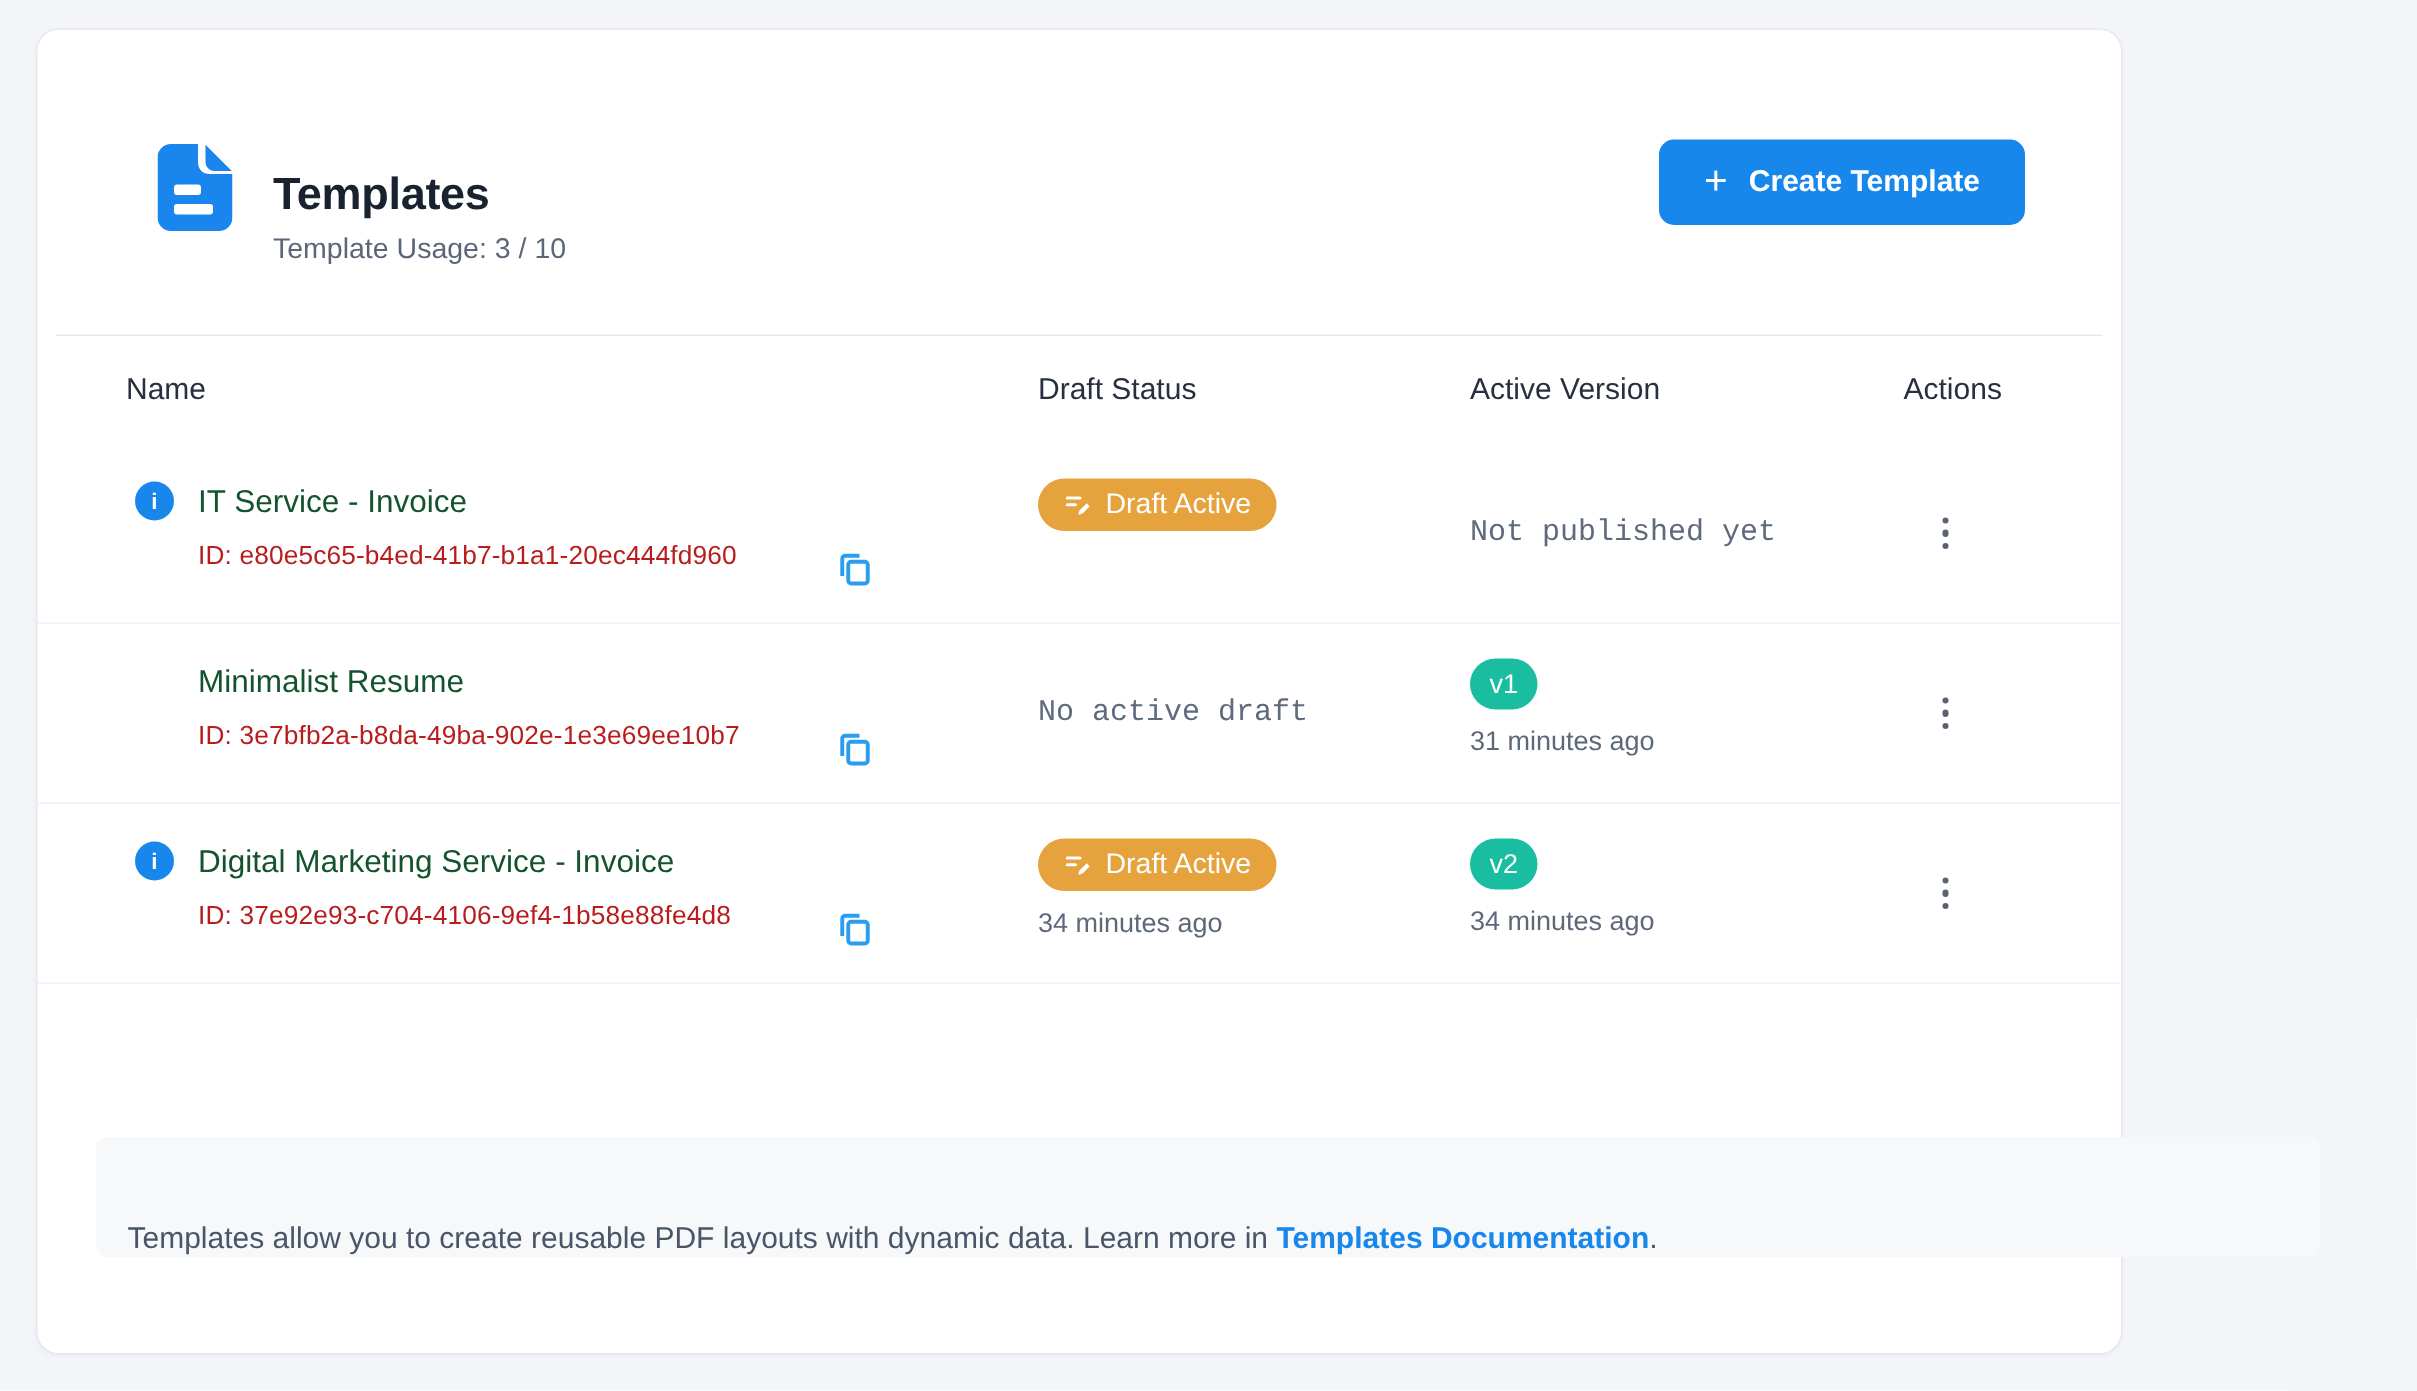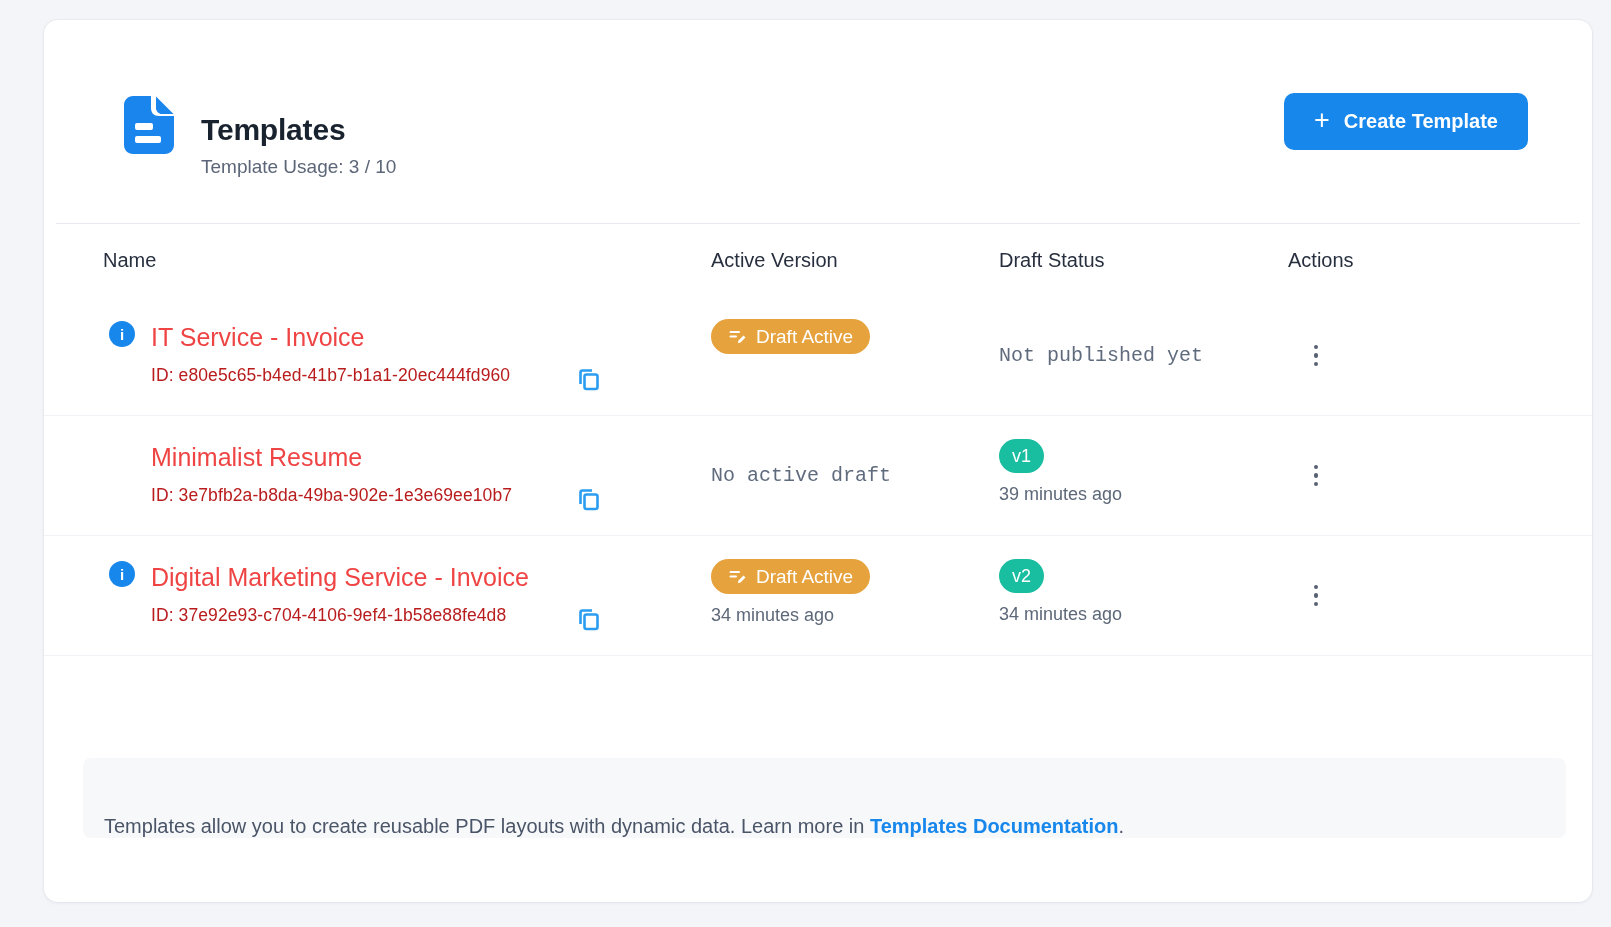--- a/index.html
+++ b/index.html
@@ -5,24 +5,23 @@
   * { margin: 0; padding: 0; box-sizing: border-box; }
   html, body { width: 1611px; height: 927px; }
   body {
     font-family: "Liberation Sans", sans-serif;
     background: var(--page_bg, #f3f5f9);
     position: relative;
     overflow: hidden;
   }
   .card {
     position: absolute; left: 25px; top: 20px;
-    width: 1548px; height: 882px;
+    width: 1389px; height: 882px;
     background: #ffffff; border-radius: 14px;
     box-shadow: 0 1px 4px rgba(20,30,60,.06), 0 0 0 1px rgba(20,30,60,.03);
-    margin-left: 19px;
   }
   
   .card-header { position: absolute; top: 0; left: 0; right: 0; height: 203px; }
   .doc-icon { position: absolute; left: 80px; top: 76px; width: 50px; height: 58px; }
   .title-block { position: absolute; left: 157px; top: 93px; }
   .page-title { font-size: 30px; font-weight: 700; color: #19222f; letter-spacing: -0.2px; }
   .page-subtitle { margin-top: 9px; font-size: 19px; color: #5c6678; }
   .create-btn {
     position: absolute; right: 64px; top: 73px; height: 57px;
     display: inline-flex; align-items: center; gap: 14px;
@@ -45,21 +44,21 @@
   .trow { height: 120px; border-bottom: 1px solid #f1f2f5; position: relative; }
   .trow:last-child { border-bottom: 1px solid #f1f2f5; }
   .cell { position: relative; }
   .cell-name { padding-top: 27px; }
   .info-badge {
     position: absolute; left: 6px; top: 25px; width: 26px; height: 26px;
     border-radius: 50%; background: var(--accent, #1787ec);
     color: #fff; display: flex; align-items: center; justify-content: center;
     font-size: 15px; font-weight: 700; font-style: normal;
   }
-  .tpl-name { margin-left: 48px; font-size: 25px; color: #ef4444; }
+  .tpl-name { margin-left: 48px; font-size: 21px; color: #14532d; }
   .tpl-id { margin-left: 48px; margin-top: 13px; font-size: 17.5px; color: #b91c1c; letter-spacing: 0.1px; }
   .copy-btn {
     position: absolute; left: 472px; top: 68px; width: 30px; height: 30px;
     background: transparent; border: none; cursor: pointer; padding: 0;
   }
   .pill {
     display: inline-flex; align-items: center; gap: 9px;
     height: 35px; padding: 0 17px; border-radius: 18px;
     color: #ffffff; font-size: 19px; white-space: nowrap; justify-content: center;
   }
@@ -105,22 +104,22 @@
     <button class="create-btn">
       <span class="plus-glyph">+</span>
       <span>Create Template</span>
     </button>
   </div>
   <div class="divider"></div>
 
   <div class="tbl">
     <div class="grid-cols thead">
       <div class="th">Name</div>
+      <div class="th">Draft Status</div>
       <div class="th">Active Version</div>
-      <div class="th">Draft Status</div>
       <div class="th">Actions</div>
     </div>
 
     <div class="grid-cols trow">
       <div class="cell cell-name">
         <i class="info-badge">i</i>
         <div class="tpl-name">IT Service - Invoice</div>
         <div class="tpl-id">ID: e80e5c65-b4ed-41b7-b1a1-20ec444fd960</div>
         <button class="copy-btn">
           <svg width="27" height="27" viewBox="0 0 27 27" fill="none" stroke="#2a9df0" stroke-width="2.6">
@@ -162,21 +161,21 @@
             <path d="M5.5 18 V6.5 C5.5 5.4 6.4 4.5 7.5 4.5 H17"></path>
             <rect x="9.5" y="8.5" width="13" height="14.5" rx="2"></rect>
           </svg>
         </button>
       </div>
       <div class="cell cell-centered">
         <span class="muted-line">No active draft</span>
       </div>
       <div class="cell">
         <span class="pill pill-version">v1</span>
-        <span class="time-label">39 minutes ago</span>
+        <span class="time-label">31 minutes ago</span>
       </div>
       <div class="cell cell-centered">
         <button class="kebab-btn">
             <i></i>
             <i></i>
             <i></i>
           </button>
       </div>
     </div>
 

